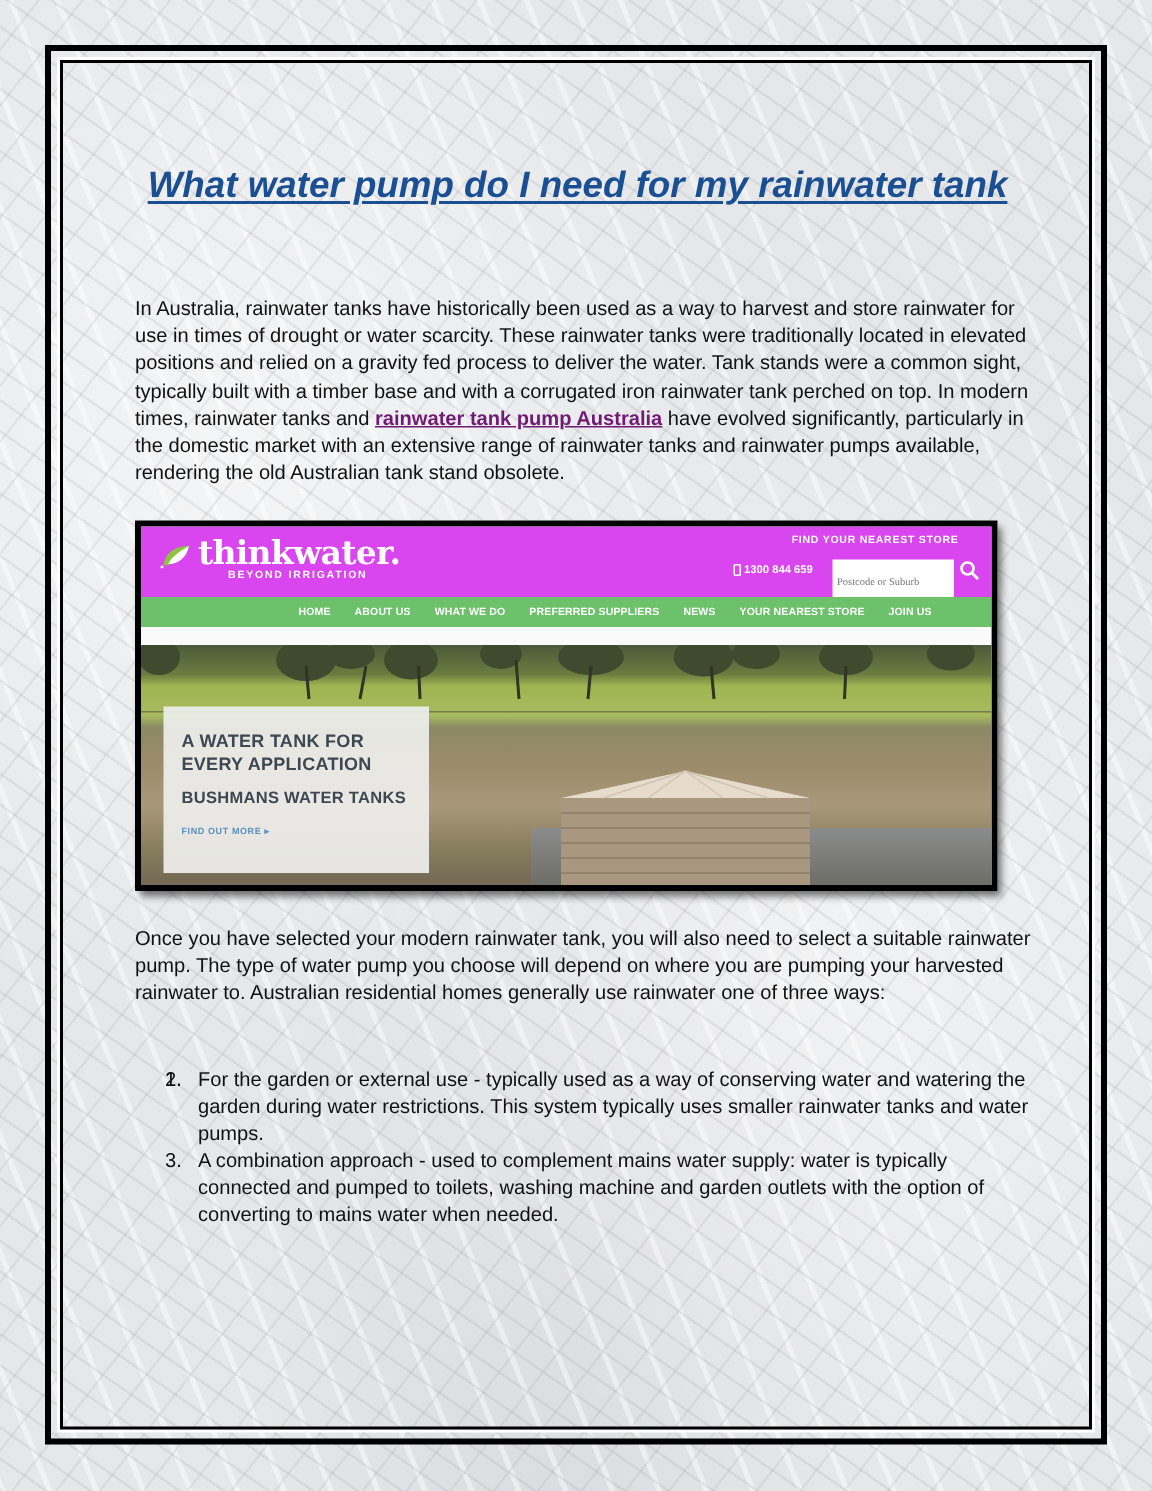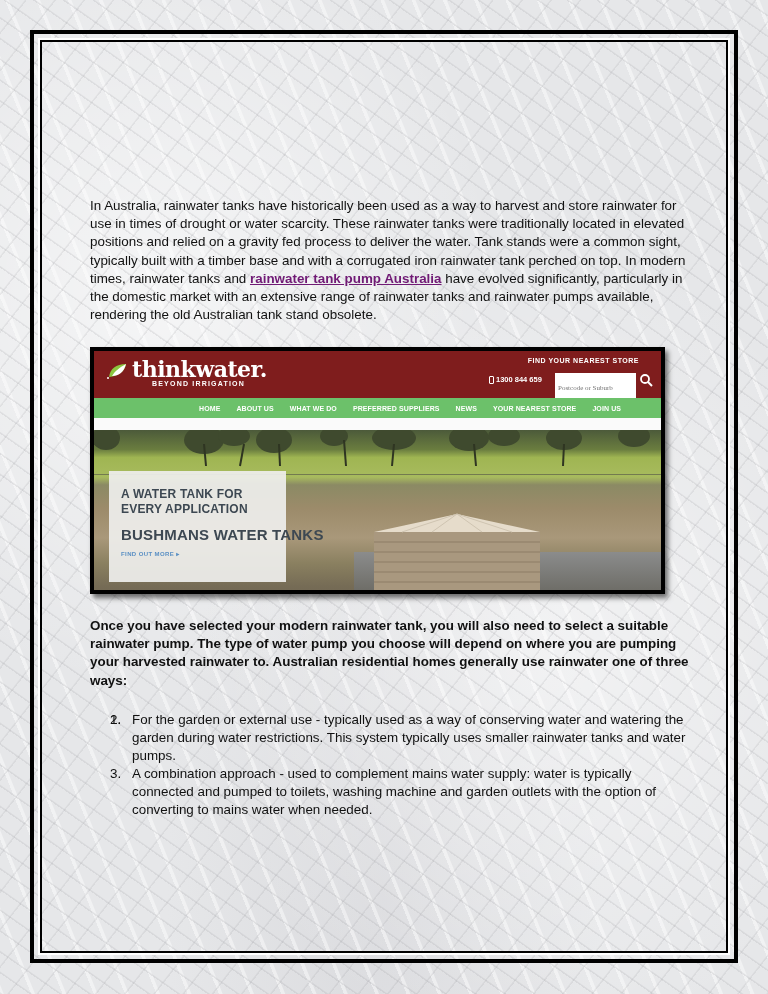--- a/index.html
+++ b/index.html
@@ -32,39 +32,39 @@
     text-align: center; color: #1b4f93;
     font-weight: bold; font-style: italic; font-size: 24.5px; line-height: 31px;
     text-decoration: underline; text-decoration-thickness: 2px; text-underline-offset: 3px;
     margin: 0;
   }
   .para {
     position: absolute; left: 90px; width: 600px;
     font-size: 13.4px; line-height: 18.2px; color: #111; margin: 0;
   }
   .p1 { top: 197px; }
-  .p2 { top: 617px; font-weight: bold; }
+  .p2 { top: 617px; }
   .para a { color: #701a75; font-weight: bold; text-decoration: underline; }
   .list {
     position: absolute; left: 110px; top: 711px; width: 585px;
     margin: 0; padding: 0; list-style: none;
     font-size: 13.4px; line-height: 18.1px; color: #111;
   }
   .list li { position: relative; padding-left: 22px; }
   .list .num { position: absolute; left: 0; top: 0; }
 
   
   .shot {
     position: absolute; left: 90px; top: 347px; width: 575px; height: 247px;
     box-sizing: border-box; border: 4px solid #000;
     box-shadow: 3px 4px 5px rgba(0,0,0,0.55);
     overflow: hidden; background: #fff;
   }
   .tw-header {
-    position: absolute; left: 0; top: 0; width: 100%; height: 47px; background: #7f1d1d;
+    position: absolute; left: 0; top: 0; width: 100%; height: 47px; background: #d946ef;
   }
   .tw-logo {
     position: absolute; left: 12px; top: 6px; height: 34px;
   }
   .tw-logo .leaf { position: absolute; left: 0; top: 6px; width: 22px; height: 16px; }
   .tw-logo .brand {
     position: absolute; left: 26px; top: 0; color: #fff; font-family: "DejaVu Serif", serif;
     font-size: 22px; line-height: 24px; font-weight: bold; letter-spacing: -0.5px; white-space: nowrap;
   }
   .tw-logo .tag {
@@ -114,37 +114,37 @@
   .promo {
     position: absolute; left: 15px; top: 41px; width: 177px; height: 111px;
     background: rgba(238,238,236,0.93);
   }
   .promo .h1 {
     position: absolute; left: 12px; top: 16px; color: #3d4852; font-weight: bold;
     font-size: 12px; line-height: 15px; letter-spacing: 0.2px; white-space: pre-line;
   }
   .promo .h2 {
     position: absolute; left: 12px; top: 55px; color: #3d4852; font-weight: bold;
-    font-size: 15px; letter-spacing: 0.2px; white-space: nowrap;
+    font-size: 11px; letter-spacing: 0.2px; white-space: nowrap;
   }
   .promo .more {
     position: absolute; left: 12px; top: 79px; color: #5a8fc4; font-weight: bold;
     font-size: 6px; letter-spacing: 0.4px; white-space: nowrap;
   }
 </style>
 </head>
 <body>
 
 <div class="frame-outer">
   <div class="frame-gap"></div>
   <div class="frame-inner"></div>
 </div>
 
 <h1 class="title">
-  <br>
+  <span>What water pump do I need for my rainwater tank</span><br>
 </h1>
 
 <p class="para p1"><span>In Australia, rainwater tanks have historically been used as a way to harvest and store rainwater for use in times of drought or water scarcity. These rainwater tanks were traditionally located in elevated positions and relied on a gravity fed process to deliver the water. Tank stands were a common sight, typically built with a timber base and with a corrugated iron rainwater tank perched on top. In modern times, rainwater tanks and </span><a href="#">rainwater tank pump Australia</a><span> have evolved significantly, particularly in the domestic market with an extensive range of rainwater tanks and rainwater pumps available, rendering the old Australian tank stand obsolete.</span></p>
 
 <div class="shot">
   <div class="tw-header">
     <div class="tw-logo">
       <svg class="leaf" viewBox="0 0 22 16">
         <path d="M3 14 C4 6, 10 1, 20 1 C19 8, 13 13, 3 14 Z" fill="#8cc63f"></path>
         <path d="M6 13 C9 8, 13 5, 20 1 C18 9, 13 13, 6 13 Z" fill="#ffffff"></path>

